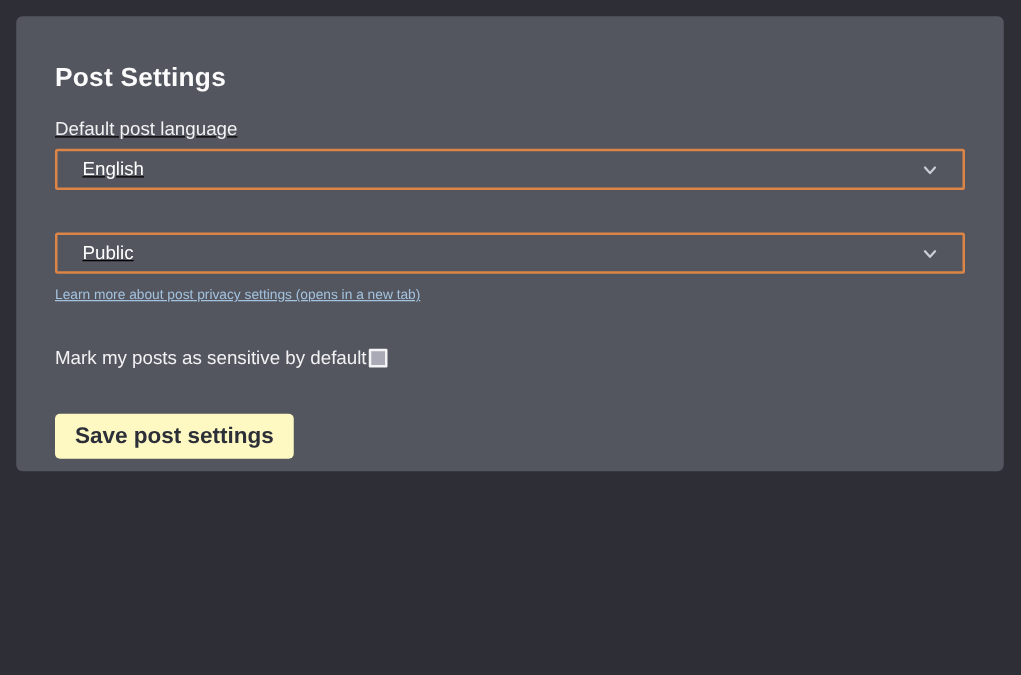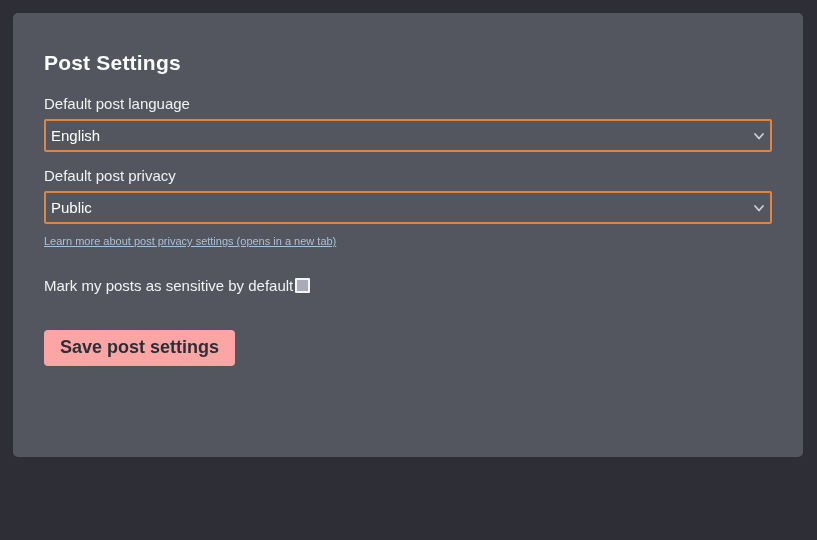--- a/index.html
+++ b/index.html
@@ -7,51 +7,51 @@
     padding: 0;
     width: 817px;
     height: 540px;
     background: #2e2f36;
     font-family: "Liberation Sans", sans-serif;
     overflow: hidden;
   }
   .panel {
     box-sizing: border-box;
     width: 790px;
-    height: 444px;
+    height: 364px;
     margin: 13px auto 0 13px;
     background: #54565f;
     border-radius: 5px;
     padding: 38px 31px 0 31px;
   }
   .panel-title {
     margin: 0 0 20px 0;
     font-size: 21px;
     font-weight: bold;
     color: #fcfcfd;
     letter-spacing: 0.2px;
   }
-  .field-group { margin-bottom: 15px; }
+  .field-group { margin-bottom: 34px; text-decoration: underline; }
   .field-label {
     display: block;
     font-size: 15px;
     color: #f2f2f4;
     margin: 0 0 7px 0;
   }
   .select {
     box-sizing: border-box;
     width: 728px;
     height: 33px;
     border: 2px solid #dc8546;
     border-radius: 2px;
     background: #54565f;
     display: flex;
     align-items: center;
     justify-content: space-between;
-    padding: 0 5px;
+    padding: 0 20px;
     cursor: pointer;
   }
   .select-value {
     font-size: 15px;
     color: #ffffff;
   }
   .chevron {
     width: 12px;
     height: 12px;
     color: #ccced6;
@@ -83,21 +83,21 @@
     margin: 0;
     border: 2px solid #f4f4f6;
     background: #a9aab6;
     border-radius: 1px;
     cursor: pointer;
     flex: 0 0 auto;
   }
   .save-button {
     margin-top: 36px;
     display: inline-block;
-    background: #fca5a5;
+    background: #fef9c3;
     color: #2c2f38;
     border: none;
     border-radius: 4px;
     font-family: "Liberation Sans", sans-serif;
     font-size: 18px;
     font-weight: bold;
     padding: 7px 16px 8px 16px;
     cursor: pointer;
   }
 </style>
@@ -112,21 +112,20 @@
     <label class="field-label">Default post language</label>
     <div class="select">
       <span class="select-value">English</span>
       <svg class="chevron" viewBox="0 0 12 12" fill="none">
         <polyline points="2,4 6,8.5 10,4" stroke="currentColor" stroke-width="1.8" stroke-linecap="round" stroke-linejoin="round"></polyline>
       </svg>
     </div>
   </div>
 
   <div class="field-group">
-    <label class="field-label">Default post privacy</label>
     <div class="select">
       <span class="select-value">Public</span>
       <svg class="chevron" viewBox="0 0 12 12" fill="none">
         <polyline points="2,4 6,8.5 10,4" stroke="currentColor" stroke-width="1.8" stroke-linecap="round" stroke-linejoin="round"></polyline>
       </svg>
     </div>
     <a class="hint-link">Learn more about post privacy settings (opens in a new tab)</a>
   </div>
 
 

